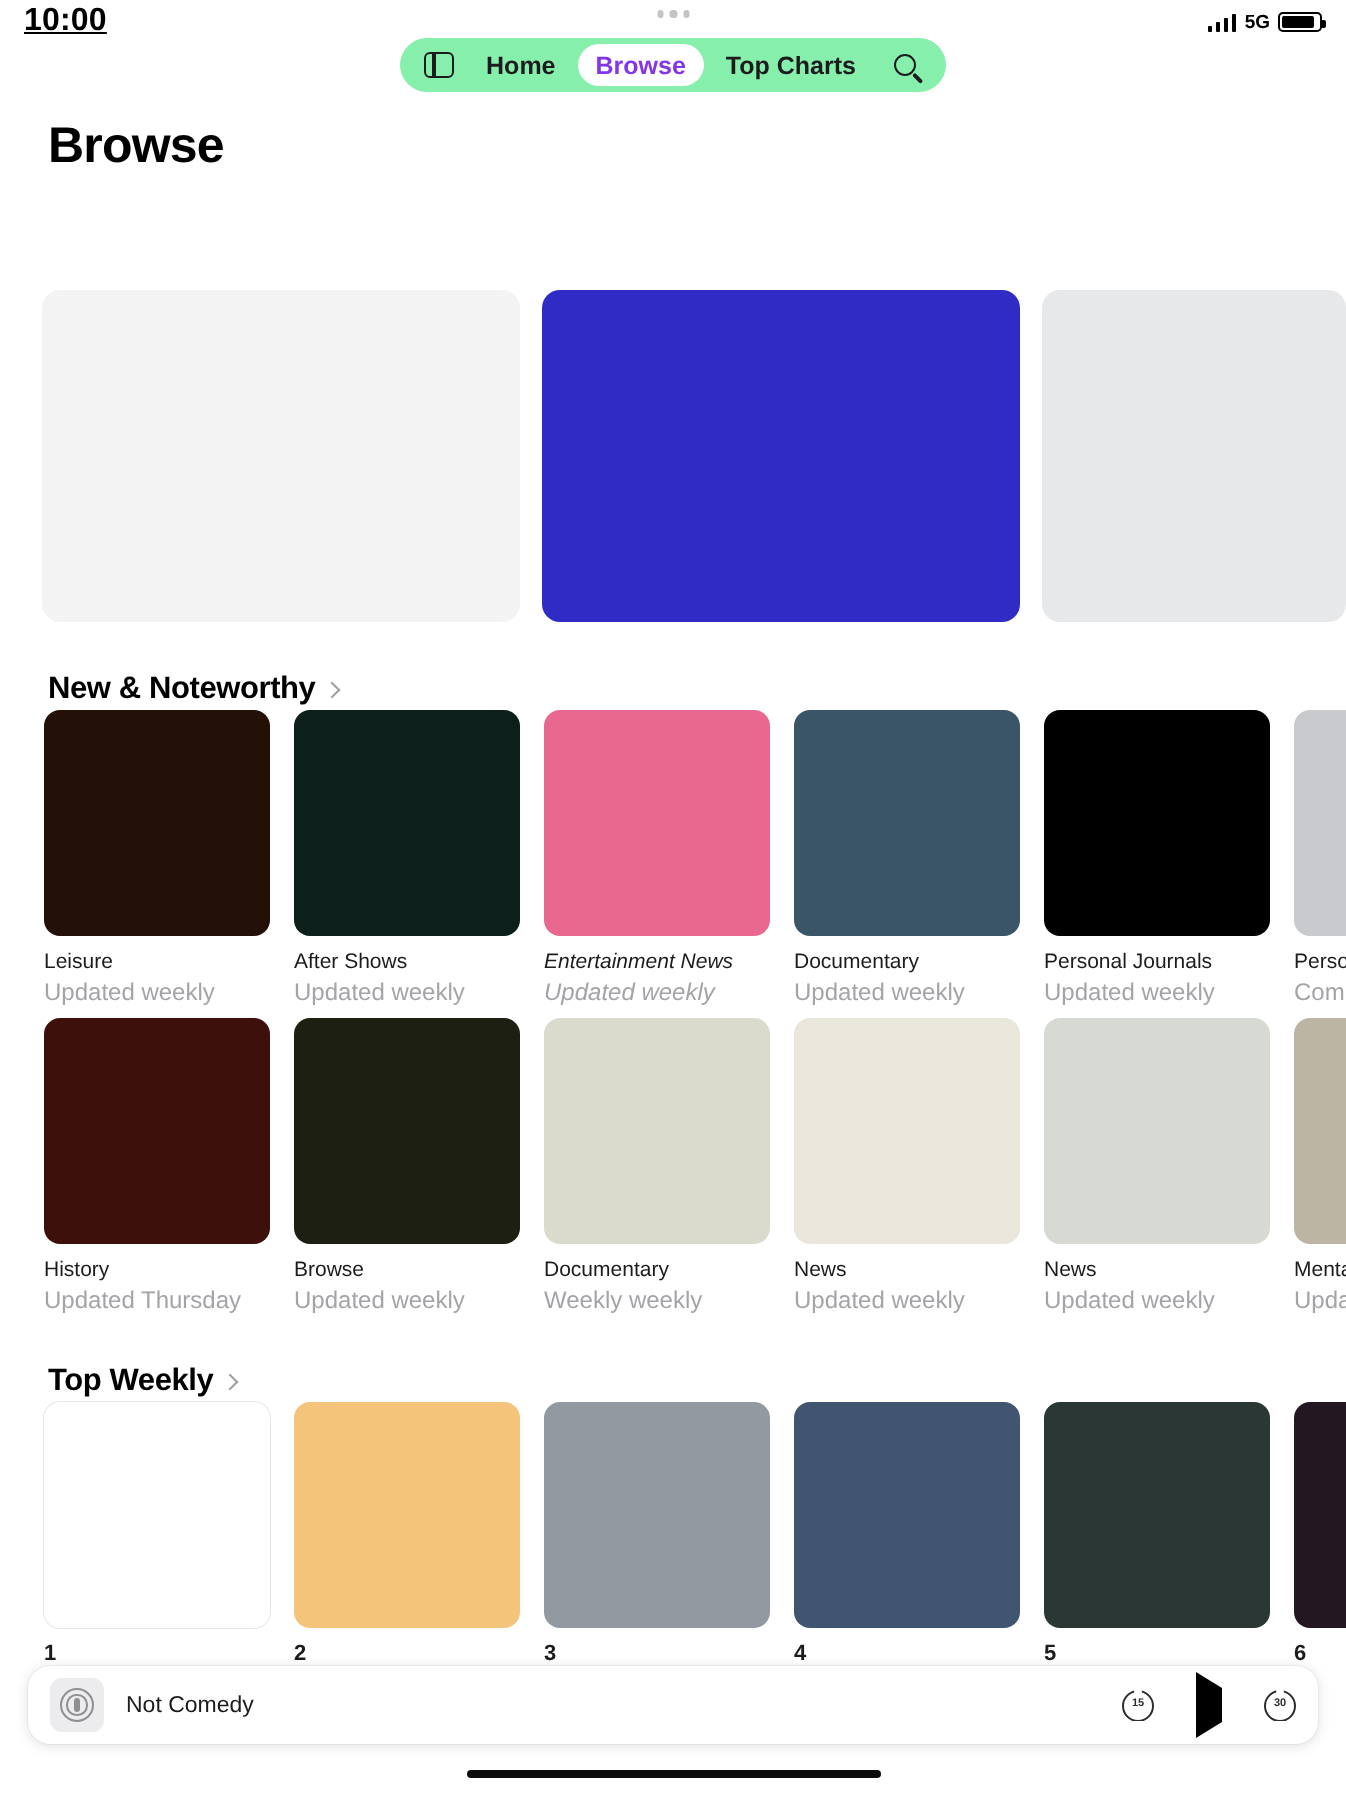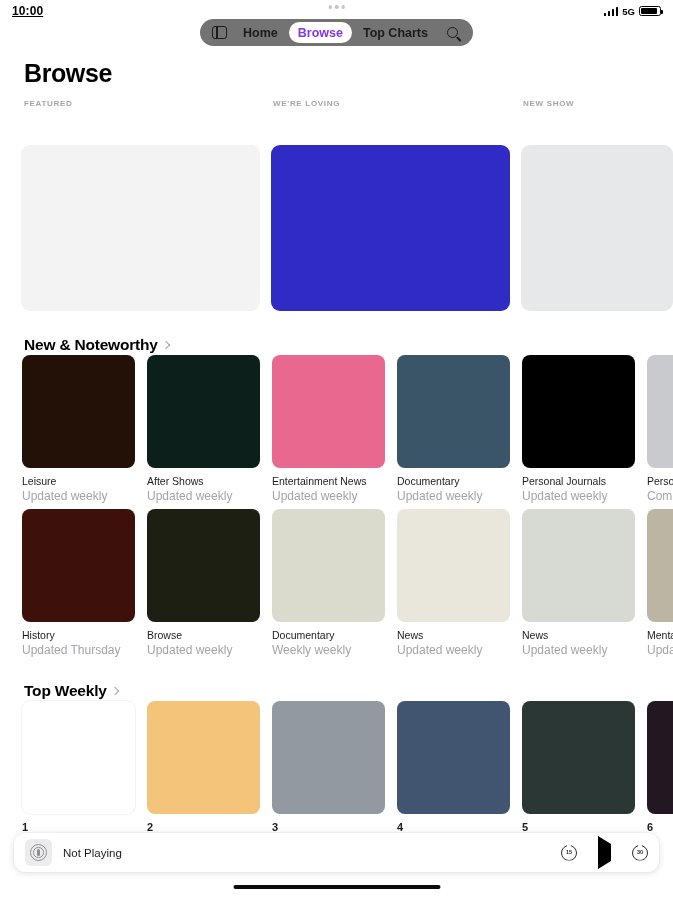--- a/index.html
+++ b/index.html
@@ -10,40 +10,40 @@
     overflow:hidden;
   }
   .screen { position:relative; width:673px; height:898px; background:#fff; overflow:hidden; }
 
   
   .statusbar {
     position:absolute; top:0; left:0; width:673px; height:22px;
     display:flex; align-items:center; justify-content:space-between;
     padding:0 12px;
   }
-  .status-time { font-size:12px; font-weight:600; color:#000; letter-spacing:0.1px;text-decoration:underline; }
+  .status-time { font-size:16px; font-weight:600; color:#000; letter-spacing:0.1px;text-decoration:underline; }
   .status-right { display:flex; align-items:center; gap:4px; }
   .bars { display:flex; align-items:flex-end; gap:1.5px; height:9px; }
   .bars i { display:block; width:2.5px; background:#000; border-radius:0.5px; }
   .bars i:nth-child(1){height:3px;} .bars i:nth-child(2){height:5px;}
   .bars i:nth-child(3){height:7px;} .bars i:nth-child(4){height:9px;}
   .net { font-size:9.5px; font-weight:600; color:#000; }
   .battery { width:22px; height:10.5px; border:1.2px solid #000; border-radius:2.5px; position:relative; padding:1.2px; }
   .battery::after { content:""; position:absolute; right:-3px; top:3px; width:1.6px; height:4.5px; background:#000; border-radius:0 1px 1px 0; }
   .battery span { display:block; height:100%; width:92%; background:#000; border-radius:1px; }
 
   
   .dots { position:absolute; top:5px; left:50%; transform:translateX(-50%); display:flex; gap:3px; }
   .dots i { width:3.5px; height:3.5px; border-radius:50%; background:#c4c4c6; display:block; }
 
   
   .navwrap { position:absolute; top:19px; left:0; width:673px; display:flex; justify-content:center; }
   .navpill {
     display:flex; align-items:center; gap:2px;
-    background:#737373; border-radius:17px; height:27px; padding:0 6px;
+    background:#86efac; border-radius:17px; height:27px; padding:0 6px;
   }
   .nav-icon-btn { width:26px; height:22px; display:flex; align-items:center; justify-content:center; }
   .sidebar-glyph { width:15px; height:12.5px; border:1.5px solid #1c1c1e; border-radius:3px; position:relative; }
   .sidebar-glyph::after { content:""; position:absolute; left:3.6px; top:-1.5px; bottom:-1.5px; width:1.5px; background:#1c1c1e; }
   .navitem {
     font-size:12.5px; font-weight:600; color:#1c1c1e;
     padding:0 9px; height:21px; display:flex; align-items:center; border-radius:13px;
     white-space:nowrap;
   }
   .navitem.active { background:#ffffff; color:#8335e8; }
@@ -133,25 +133,20 @@
       <div class="navitem active">Browse</div>
       <div class="navitem">Top Charts</div>
       <div class="search-btn">
         <span class="mag"></span>
       </div>
     </div>
   </div>
 
   <div class="page-title">Browse</div>
 
-  <div class="featured-labels">
-      <div class="feat-label" style="left: 24px;">FEATURED</div>
-      <div class="feat-label" style="left: 273px;">WE'RE LOVING</div>
-      <div class="feat-label" style="left: 523px;">NEW SHOW</div>
-    </div>
   <div class="featured-row">
       <div class="feat-card" style="left: 21px; width: 239px; background: rgb(243, 243, 244);"></div>
       <div class="feat-card" style="left: 271px; width: 239px; background: rgb(47, 43, 196);"></div>
       <div class="feat-card" style="left: 521px; width: 152px; background: rgb(231, 232, 234);"></div>
     </div>
 
   <div id="sections-mount">
       <div class="sec-head" style="top: 336px;">
         <span class="t">New &amp; Noteworthy</span>
         <span class="chev"></span>
@@ -160,21 +155,21 @@
         <div class="tile" style="left: 22px; width: 113px;">
           <div class="art" style="background: rgb(35, 16, 7);"></div>
           <div class="tname">Leisure</div>
           <div class="tsub">Updated weekly</div>
         </div>
         <div class="tile" style="left: 147px; width: 113px;">
           <div class="art" style="background: rgb(12, 31, 27);"></div>
           <div class="tname">After Shows</div>
           <div class="tsub">Updated weekly</div>
         </div>
-        <div class="tile" style="left: 272px; width: 127px;">
+        <div class="tile" style="left: 272px; width: 127px; font-style: italic;">
           <div class="art" style="background: rgb(232, 104, 143);"></div>
           <div class="tname">Entertainment News</div>
           <div class="tsub">Updated weekly</div>
         </div>
         <div class="tile" style="left: 397px; width: 113px;">
           <div class="art" style="background: rgb(58, 84, 104);"></div>
           <div class="tname">Documentary</div>
           <div class="tsub">Updated weekly</div>
         </div>
         <div class="tile" style="left: 522px; width: 113px;">
@@ -249,21 +244,21 @@
           <div class="art" style="background: rgb(35, 23, 34);"></div>
           <div class="rank">6</div>
         </div>
       </div>
     </div>
 
   <div class="player">
     <div class="pod-art">
       <span class="pod-ring"></span>
     </div>
-    <div class="np-text">Not Playing</div>
+    <div class="np-text">Not Comedy</div>
     <div class="pl-ctrls">
       <div class="skip">
         <span class="ring"></span>
         <span class="num">15</span>
       </div>
       <div>
         <span class="play-tri"></span>
       </div>
       <div class="skip">
         <span class="ring"></span>

